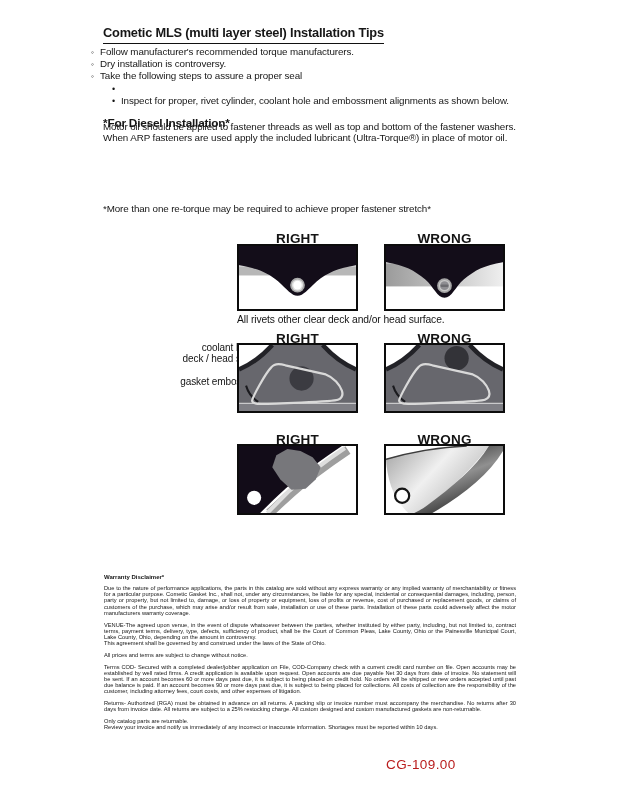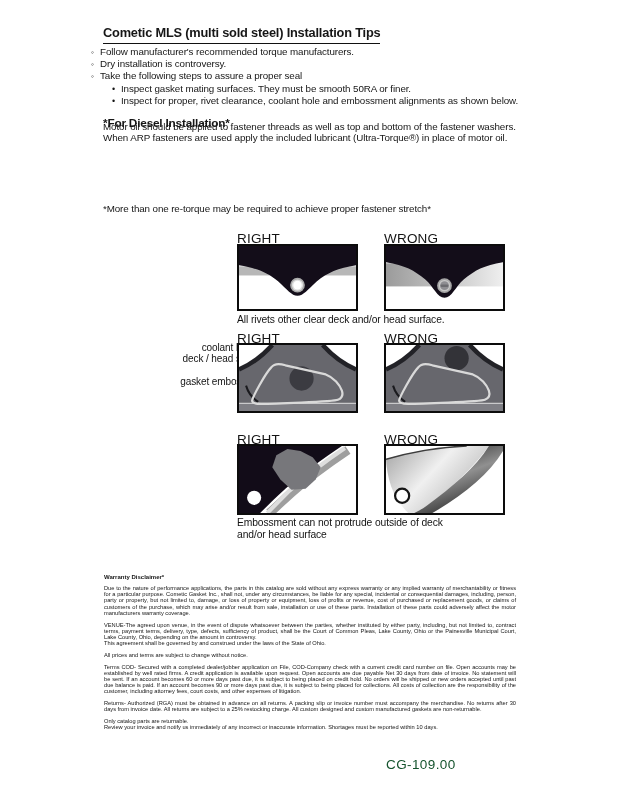--- a/index.html
+++ b/index.html
@@ -17,68 +17,67 @@
   .bullets{left:91px;top:46px;width:470px;font-size:9.8px;letter-spacing:-0.1px;}
   .bullet{display:flex;line-height:12.2px;}
   .bullet .mk{width:9px;flex:0 0 9px;font-size:8.5px;text-align:left;}
   .bullet.sub{margin-left:21px;}
   .bullet.sub .mk{font-size:9px;width:9px;}
   
   .diesel-h{left:103px;top:116px;font-size:11.8px;font-weight:bold;letter-spacing:-0.2px;}
   .body-p{left:103px;width:460px;font-size:9.8px;line-height:10.5px;letter-spacing:-0.1px;white-space:pre-line;}
   .p1{top:122px;} .p2{top:163px;} .p3{top:204px;}
   
-  .dia-head{width:121px;font-size:13.5px;letter-spacing:0.2px;color:#141414;}
+  .dia-head{width:121px;text-align:center;font-size:13.5px;letter-spacing:0.2px;color:#141414;font-weight:bold;}
   .dia-box{width:121px;box-sizing:border-box;border:2.5px solid #0c0c0c;background:#fff;}
   .dia-box svg{display:block;width:100%;height:100%;}
   .h-r1{top:231px;} .b-r1{top:244px;height:67px;}
   .h-r2{top:331px;} .b-r2{top:343px;height:70px;}
   .h-r3{top:432px;} .b-r3{top:444px;height:71px;}
   .colL{left:237px;} .colR{left:384px;}
   .caption{left:237px;font-size:10.3px;letter-spacing:-0.1px;color:#141414;line-height:11.5px;}
   .cap1{top:314px;width:300px;} .cap2{top:416px;width:300px;} .cap3{top:517px;width:225px;}
   
   .callout{font-size:10px;line-height:11.2px;text-align:right;white-space:pre-line;letter-spacing:-0.1px;color:#141414;}
   .co1{left:140px;top:342px;width:128px;}
   .co2{left:130px;top:376px;width:138px;}
   .leader-svg{left:266px;top:352px;width:44px;height:44px;}
   
   .disc{left:104px;top:574px;width:412px;}
   .disc-h{font-size:6px;font-weight:bold;margin:0 0 5px 0;}
   .disc p{font-size:5.7px;line-height:6.2px;margin:0 0 5.5px 0;text-align:justify;white-space:pre-line;letter-spacing:0;}
   
-  .code{left:386px;top:757px;font-size:13.5px;letter-spacing:0.4px;color:#14532d;}
+  .code{left:386px;top:757px;font-size:13.5px;letter-spacing:0.4px;color:#b91c1c;}
 </style>
 </head>
 <body>
 
 <div class="page">
 
-  <div class="abs title">Cometic MLS (multi sold steel) Installation Tips</div>
+  <div class="abs title">Cometic MLS (multi layer steel) Installation Tips</div>
 
   <div class="abs bullets">
     <div class="bullet">
       <span class="mk">◦</span>
       <span>Follow manufacturer's recommended torque manufacturers.</span>
     </div>
     <div class="bullet">
       <span class="mk">◦</span>
       <span>Dry installation is controversy.</span>
     </div>
     <div class="bullet">
       <span class="mk">◦</span>
       <span>Take the following steps to assure a proper seal</span>
     </div>
     <div class="bullet sub">
       <span class="mk">•</span>
-      <span>Inspect gasket mating surfaces.  They must be smooth 50RA or finer.</span>
     </div>
     <div class="bullet sub">
       <span class="mk">•</span>
-      <span>Inspect for proper, rivet clearance, coolant hole and embossment alignments as shown below.</span>
+      <span>Inspect for proper, rivet cylinder, coolant hole and embossment alignments as shown below.</span>
     </div>
   </div>
 
   <div class="abs diesel-h">*For Diesel Installation*</div>
   <div class="abs body-p p1">Motor oil should be applied to fastener threads as well as top and bottom of the fastener washers.
 When ARP fasteners are used apply the included lubricant (Ultra-Torque®) in place of motor oil.</div>
   <div class="abs body-p p3">*More than one re-torque may be required to achieve proper fastener stretch*</div>
 
   <div class="abs dia-head h-r1 colL">RIGHT</div>
   <div class="abs dia-head h-r1 colR">WRONG</div>
@@ -179,21 +178,20 @@
             <stop offset="1" stop-color="#2e2e2e"></stop>
         </linearGradient>
       </defs>
       <rect x="0" y="0" width="116" height="66" fill="#ffffff"></rect>
       <path d="M0,13 C28,5 56,1 80,0 L102,0 C88,20 64,42 38,62 C34,65 30,66 26,66 L22,66 C7,52 1,32 0,13 Z" fill="url(#gD)"></path>
       <path d="M0,13 C28,5 56,1 80,0" stroke="#3d3d3d" stroke-width="1.4" fill="none"></path>
       <path d="M102,0 L116,0 L116,5 C102,28 76,49 46,66 L28,66 C32,64 36,62 40,59 C66,40 89,21 102,0 Z" fill="url(#gE)"></path>
       <circle cx="16" cy="49" r="7" fill="#ffffff" stroke="#151515" stroke-width="2.2"></circle>
     </svg>
   </div>
-  <div class="abs caption cap3">Embossment can not protrude outside of deck and/or head surface</div>
 
   <div class="abs disc">
     <div class="disc-h">Warranty Disclaimer*</div>
     <p>Due to the nature of performance applications, the parts in this catalog are sold without any express warranty or any implied warranty of merchantability or fitness for a particular purpose.  Cometic Gasket Inc., shall not, under any circumstances, be liable for any special, incidental or consequential damages, including, person, party or property, but not limited to, damage, or loss of property or equipment, loss of profits or revenue, cost of purchased or replacement goods, or claims of customers of the purchase, which may arise and/or result from sale, installation or use of these parts.  Installation of these parts could adversely affect the motor manufacturers warranty coverage.</p>
     <p>VENUE-The agreed upon venue, in the event of dispute whatsoever between the parties, whether instituted by either party, including, but not limited to, contract terms, payment terms, delivery, type, defects, sufficiency of product, shall be the Court of Common Pleas, Lake County, Ohio or the Painesville Municipal Court, Lake County, Ohio, depending on the amount in controversy.
 This agreement shall be governed by and construed under the laws of the State of Ohio.</p>
     <p>All prices and terms are subject to change without notice.</p>
     <p>Terms COD- Secured with a completed dealer/jobber application on File, COD-Company check with a current credit card number on file.  Open accounts may be established by well rated firms.  A credit application is available upon request.  Open accounts are due payable Net 30 days from date of invoice.  No statement will be sent.  If an account becomes 60 or more days past due, it is subject to being placed on credit hold.  No orders will be shipped or new orders accepted until past due balance is paid.  If an account becomes 90 or more days past due, it is subject to being placed for collections.  All costs of collection are the responsibility of the customer, including attorney fees, court costs, and other expenses of litigation.</p>
     <p>Returns- Authorized (RGA) must be obtained in advance on all returns.  A packing slip or invoice number must accompany the merchandise.  No returns after 30 days from invoice date.  All returns are subject to a 25% restocking charge.  All custom designed and custom manufactured gaskets are non-returnable.</p>
     <p>Only catalog parts are returnable.

